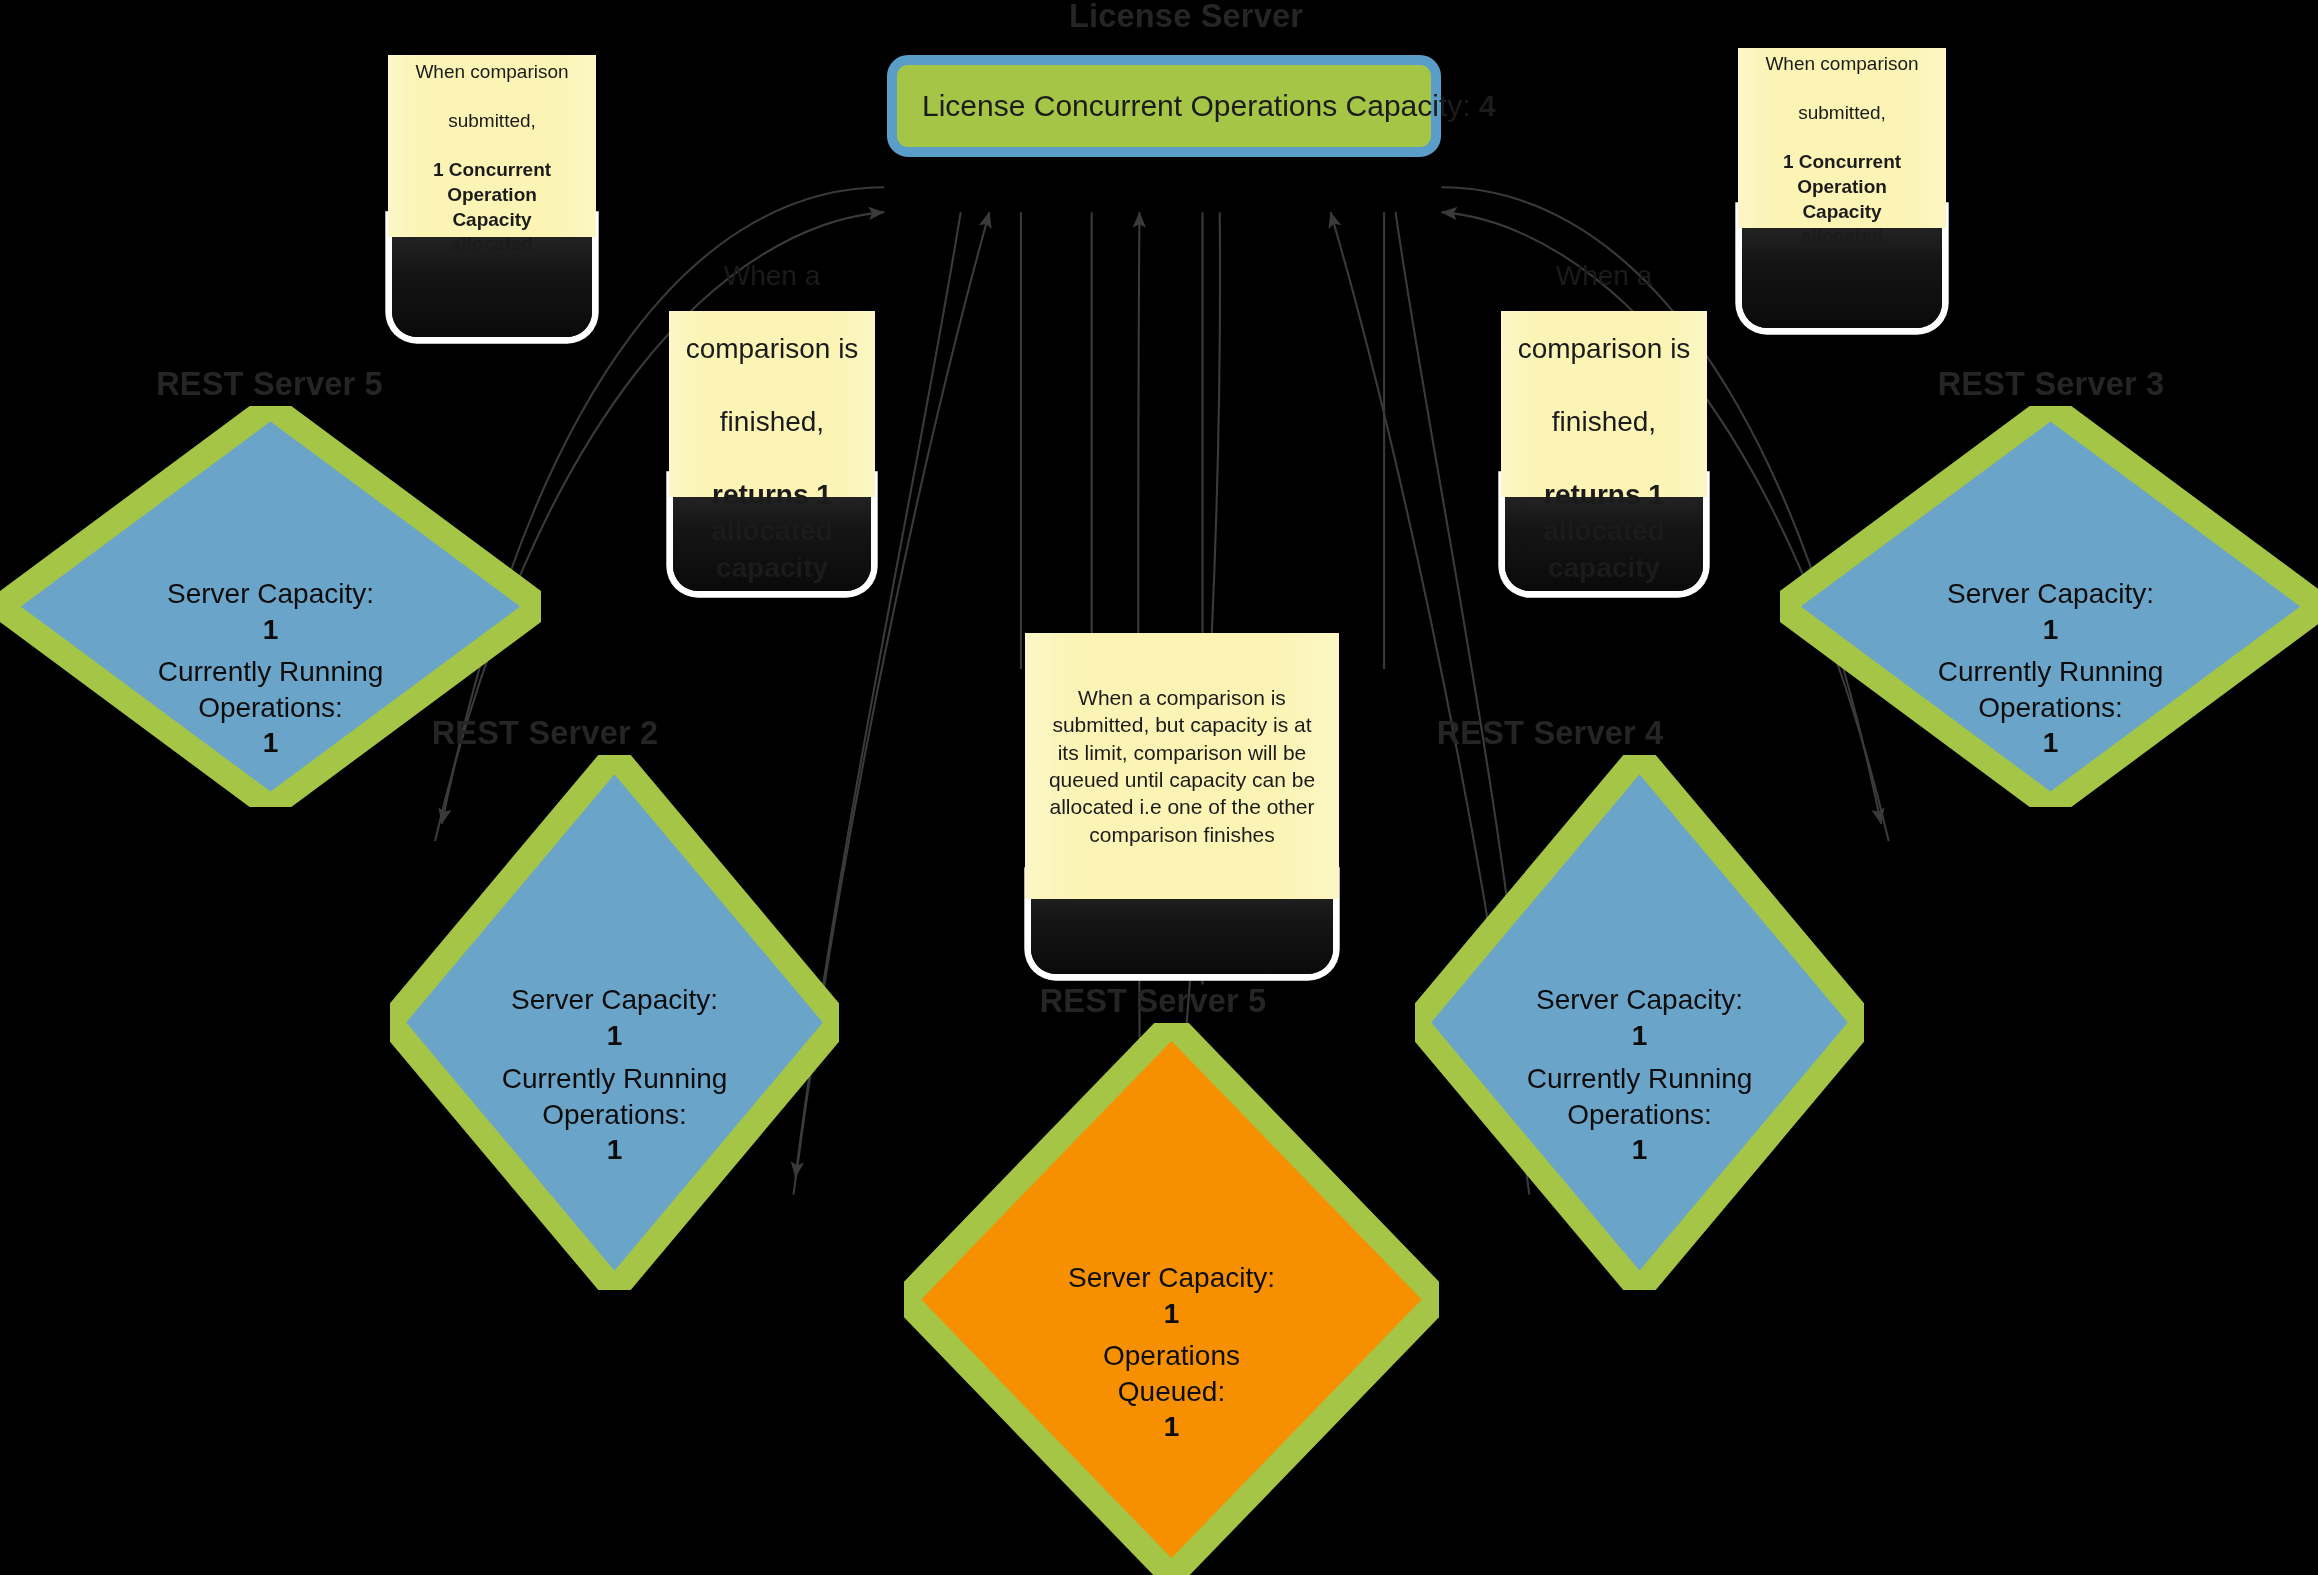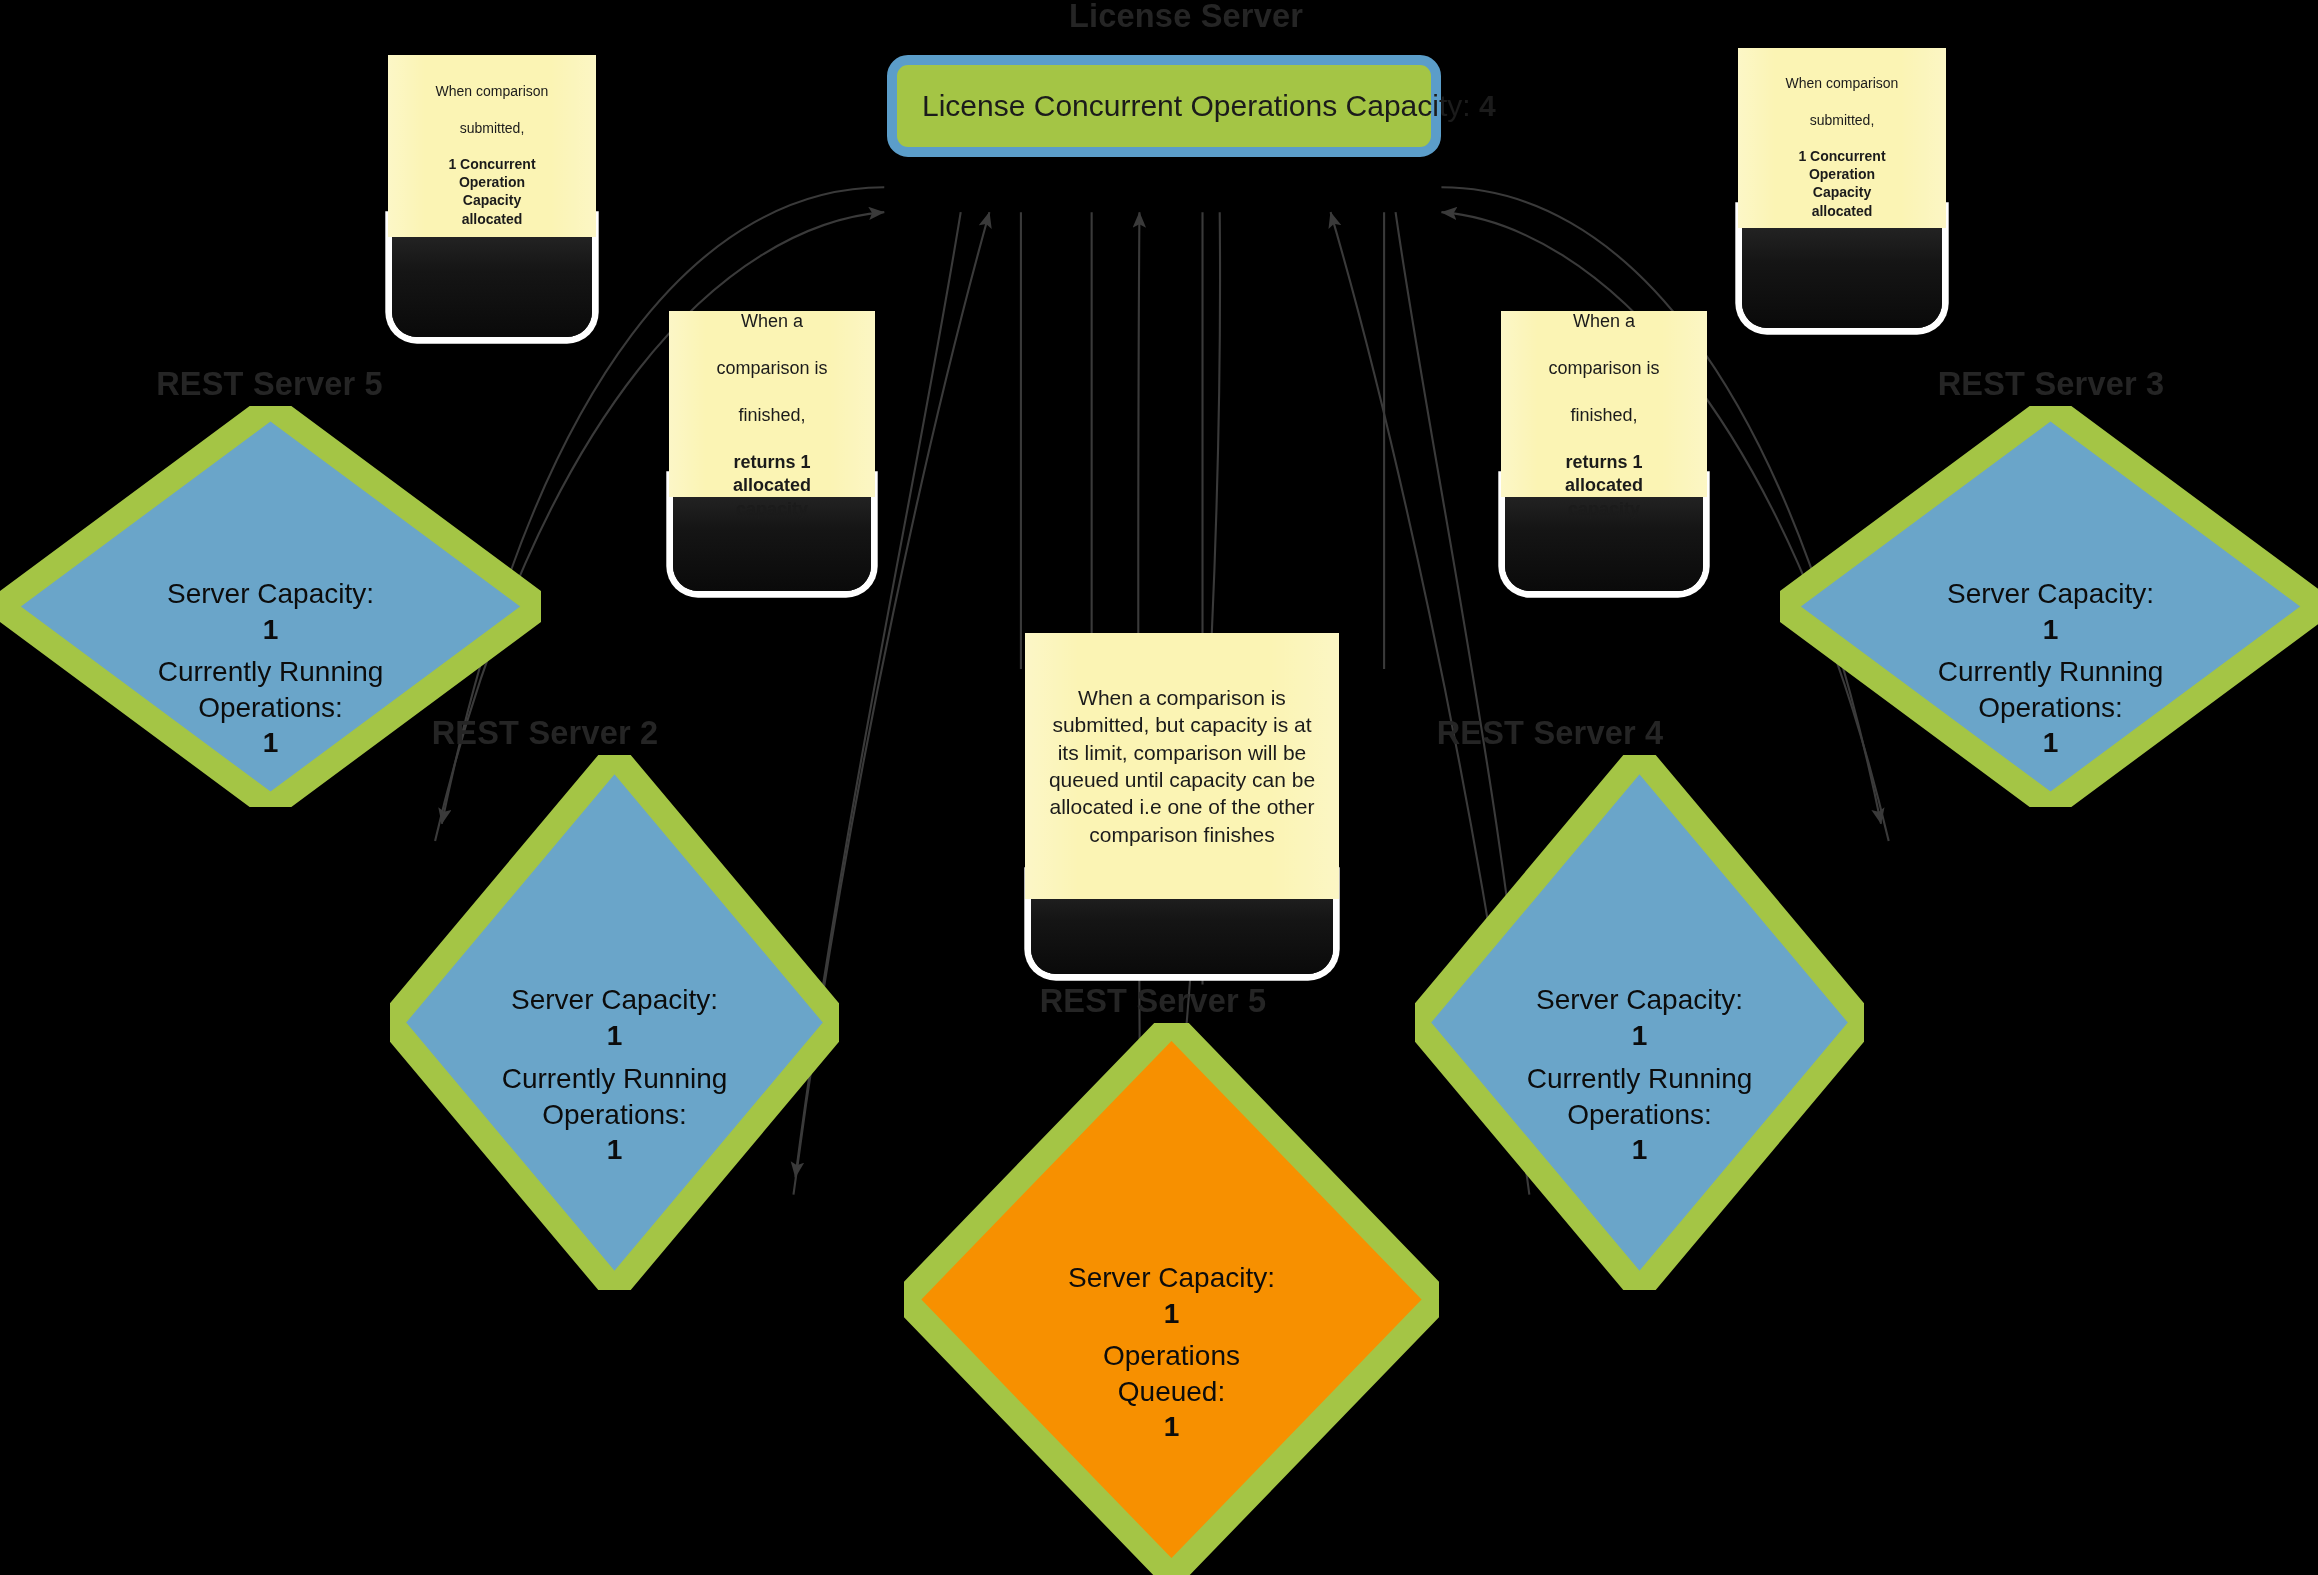--- a/index.html
+++ b/index.html
@@ -107,22 +107,22 @@
     border-bottom-right-radius: 25px;
     box-shadow: 0 0 0 6.7px #ffffff;
     z-index: 1;
   }
   .note .txt {
     color: #1b1b1b;
     line-height: 1.30;
     white-space: pre-line;
   }
   .note .txt b { font-weight: bold; }
-  .note.small .txt { font-size: 14px; }
-  .note.mid   .txt { font-size: 18px; }
+  .note.small .txt { font-size: 19px; }
+  .note.mid   .txt { font-size: 28px; }
   .note.big   .txt { font-size: 21px; }
 </style>
 </head>
 <body>
 
 <div id="stage">
 
   <svg id="wires" viewBox="0 0 2426 1648" xmlns="http://www.w3.org/2000/svg">
     <defs>
       <marker id="arr" markerWidth="9" markerHeight="9" refX="7.4" refY="3.2" orient="auto" markerUnits="strokeWidth">

